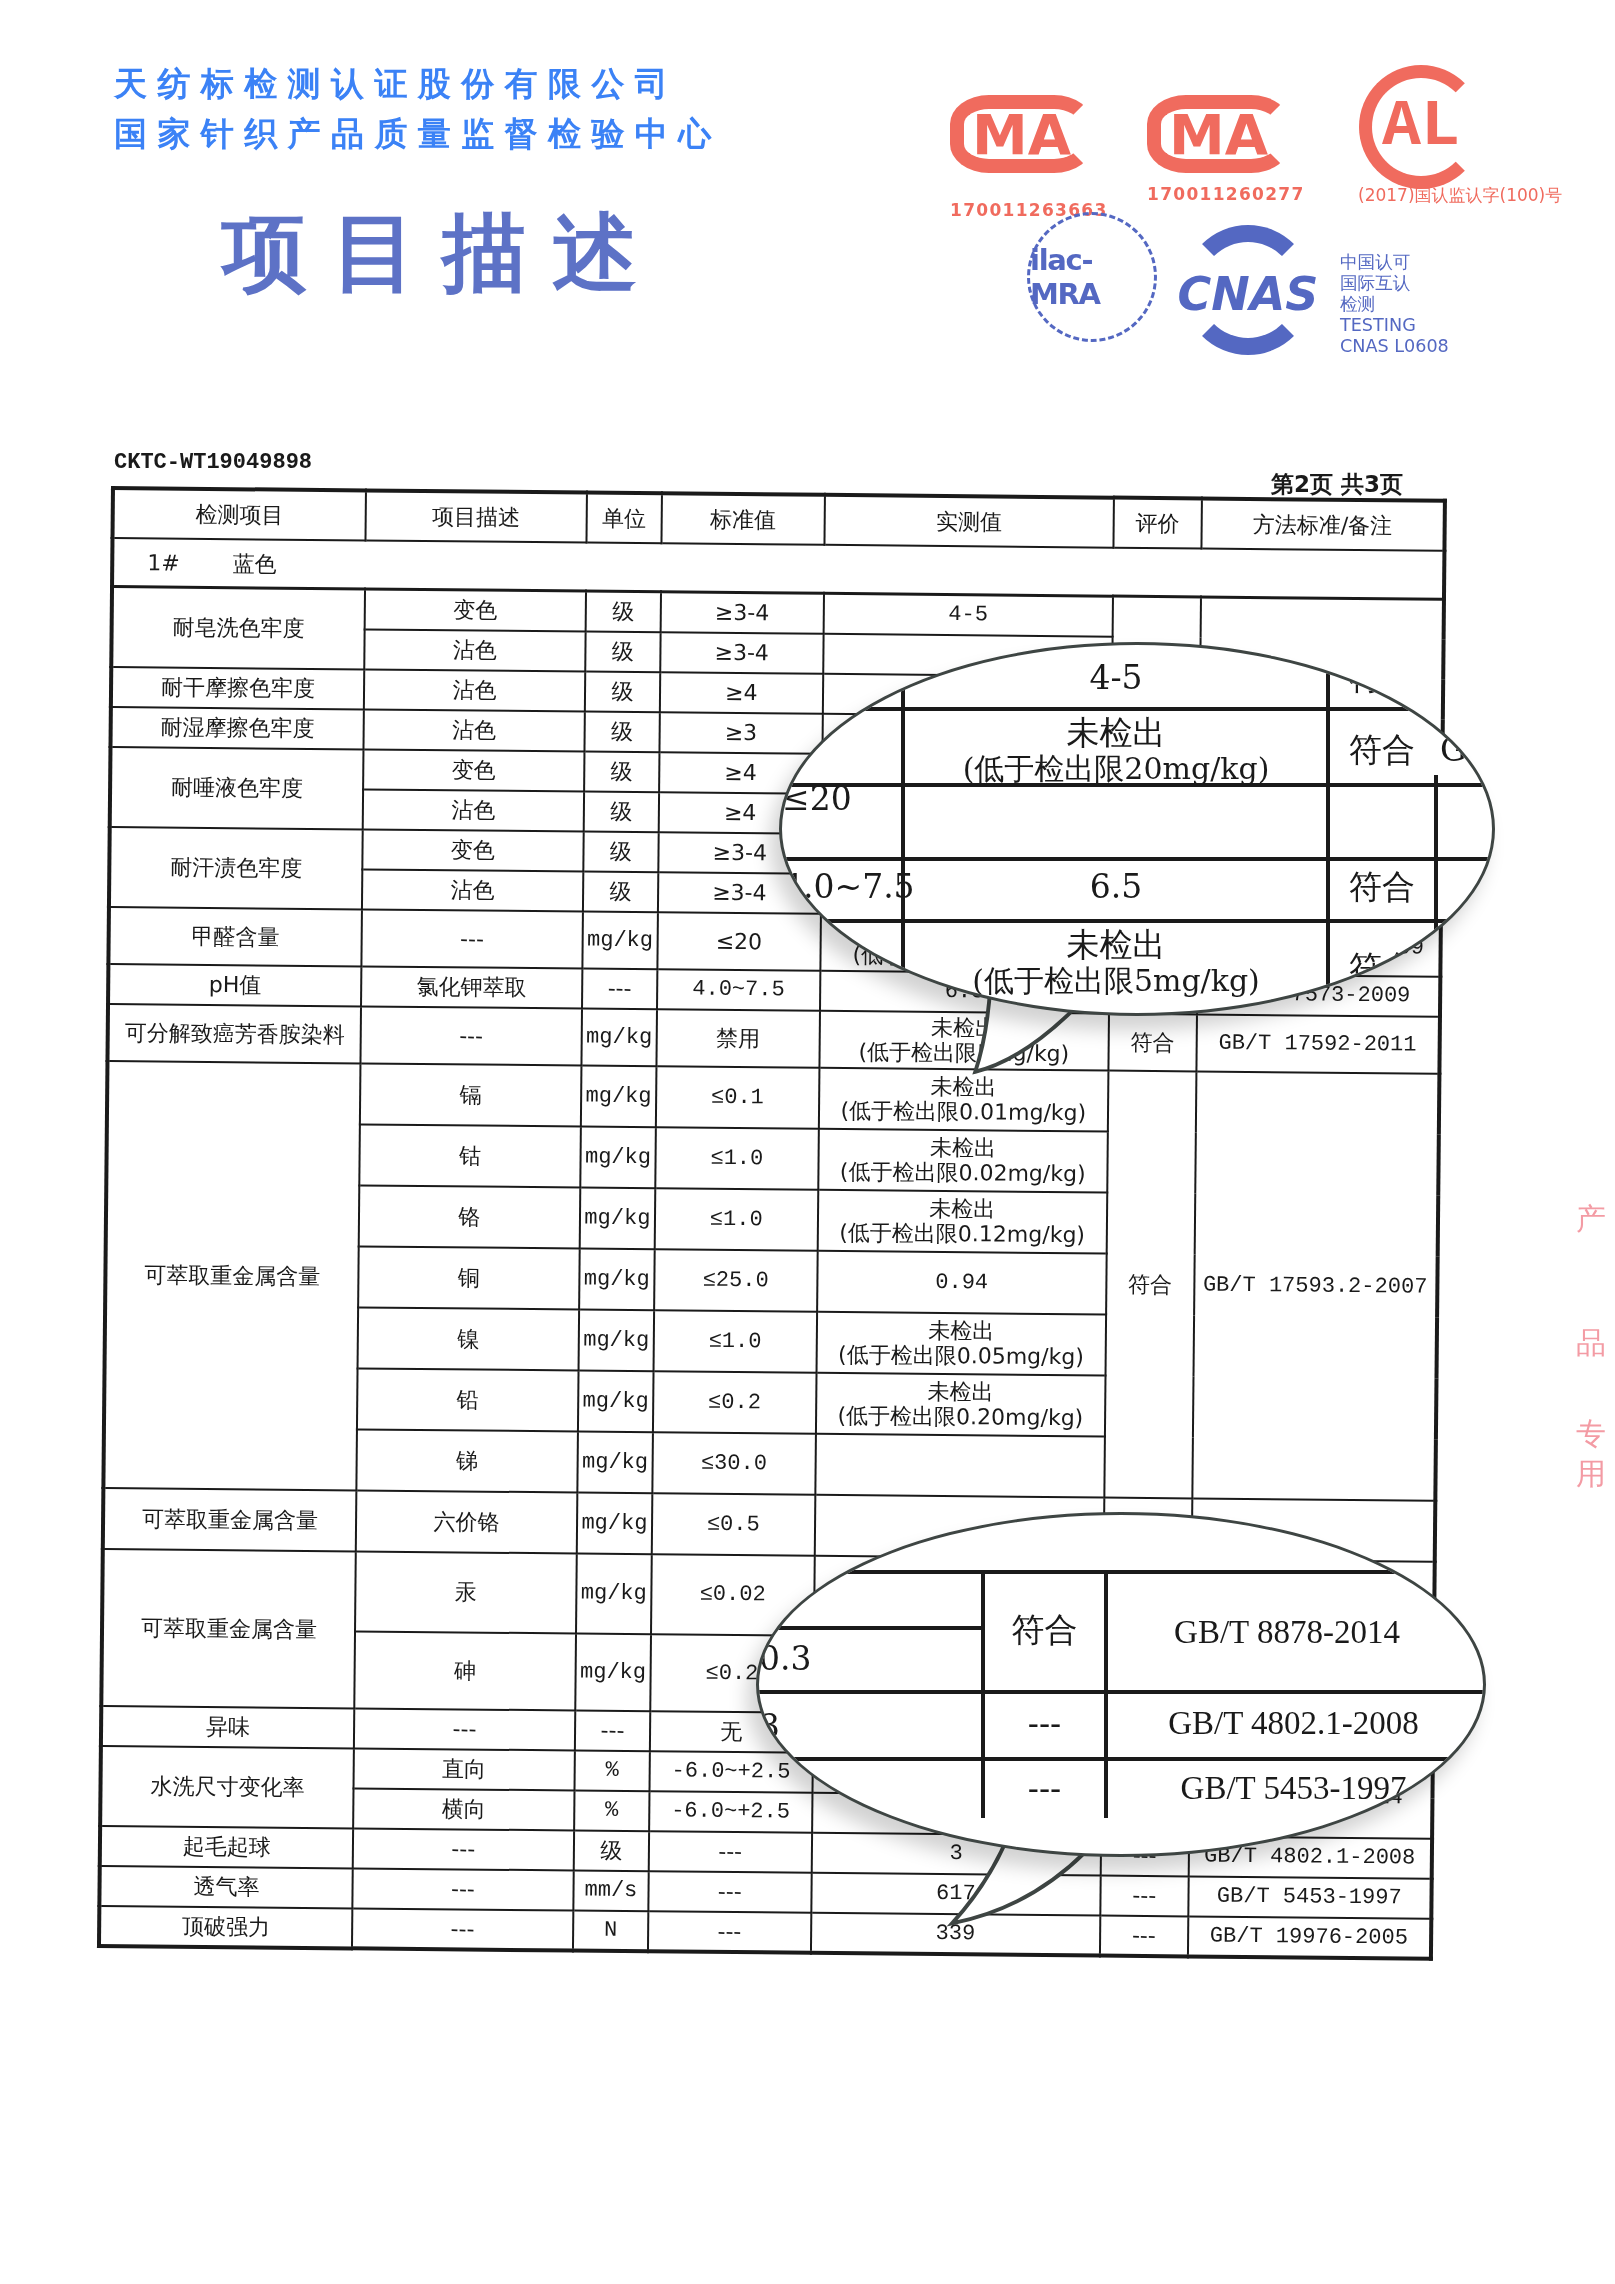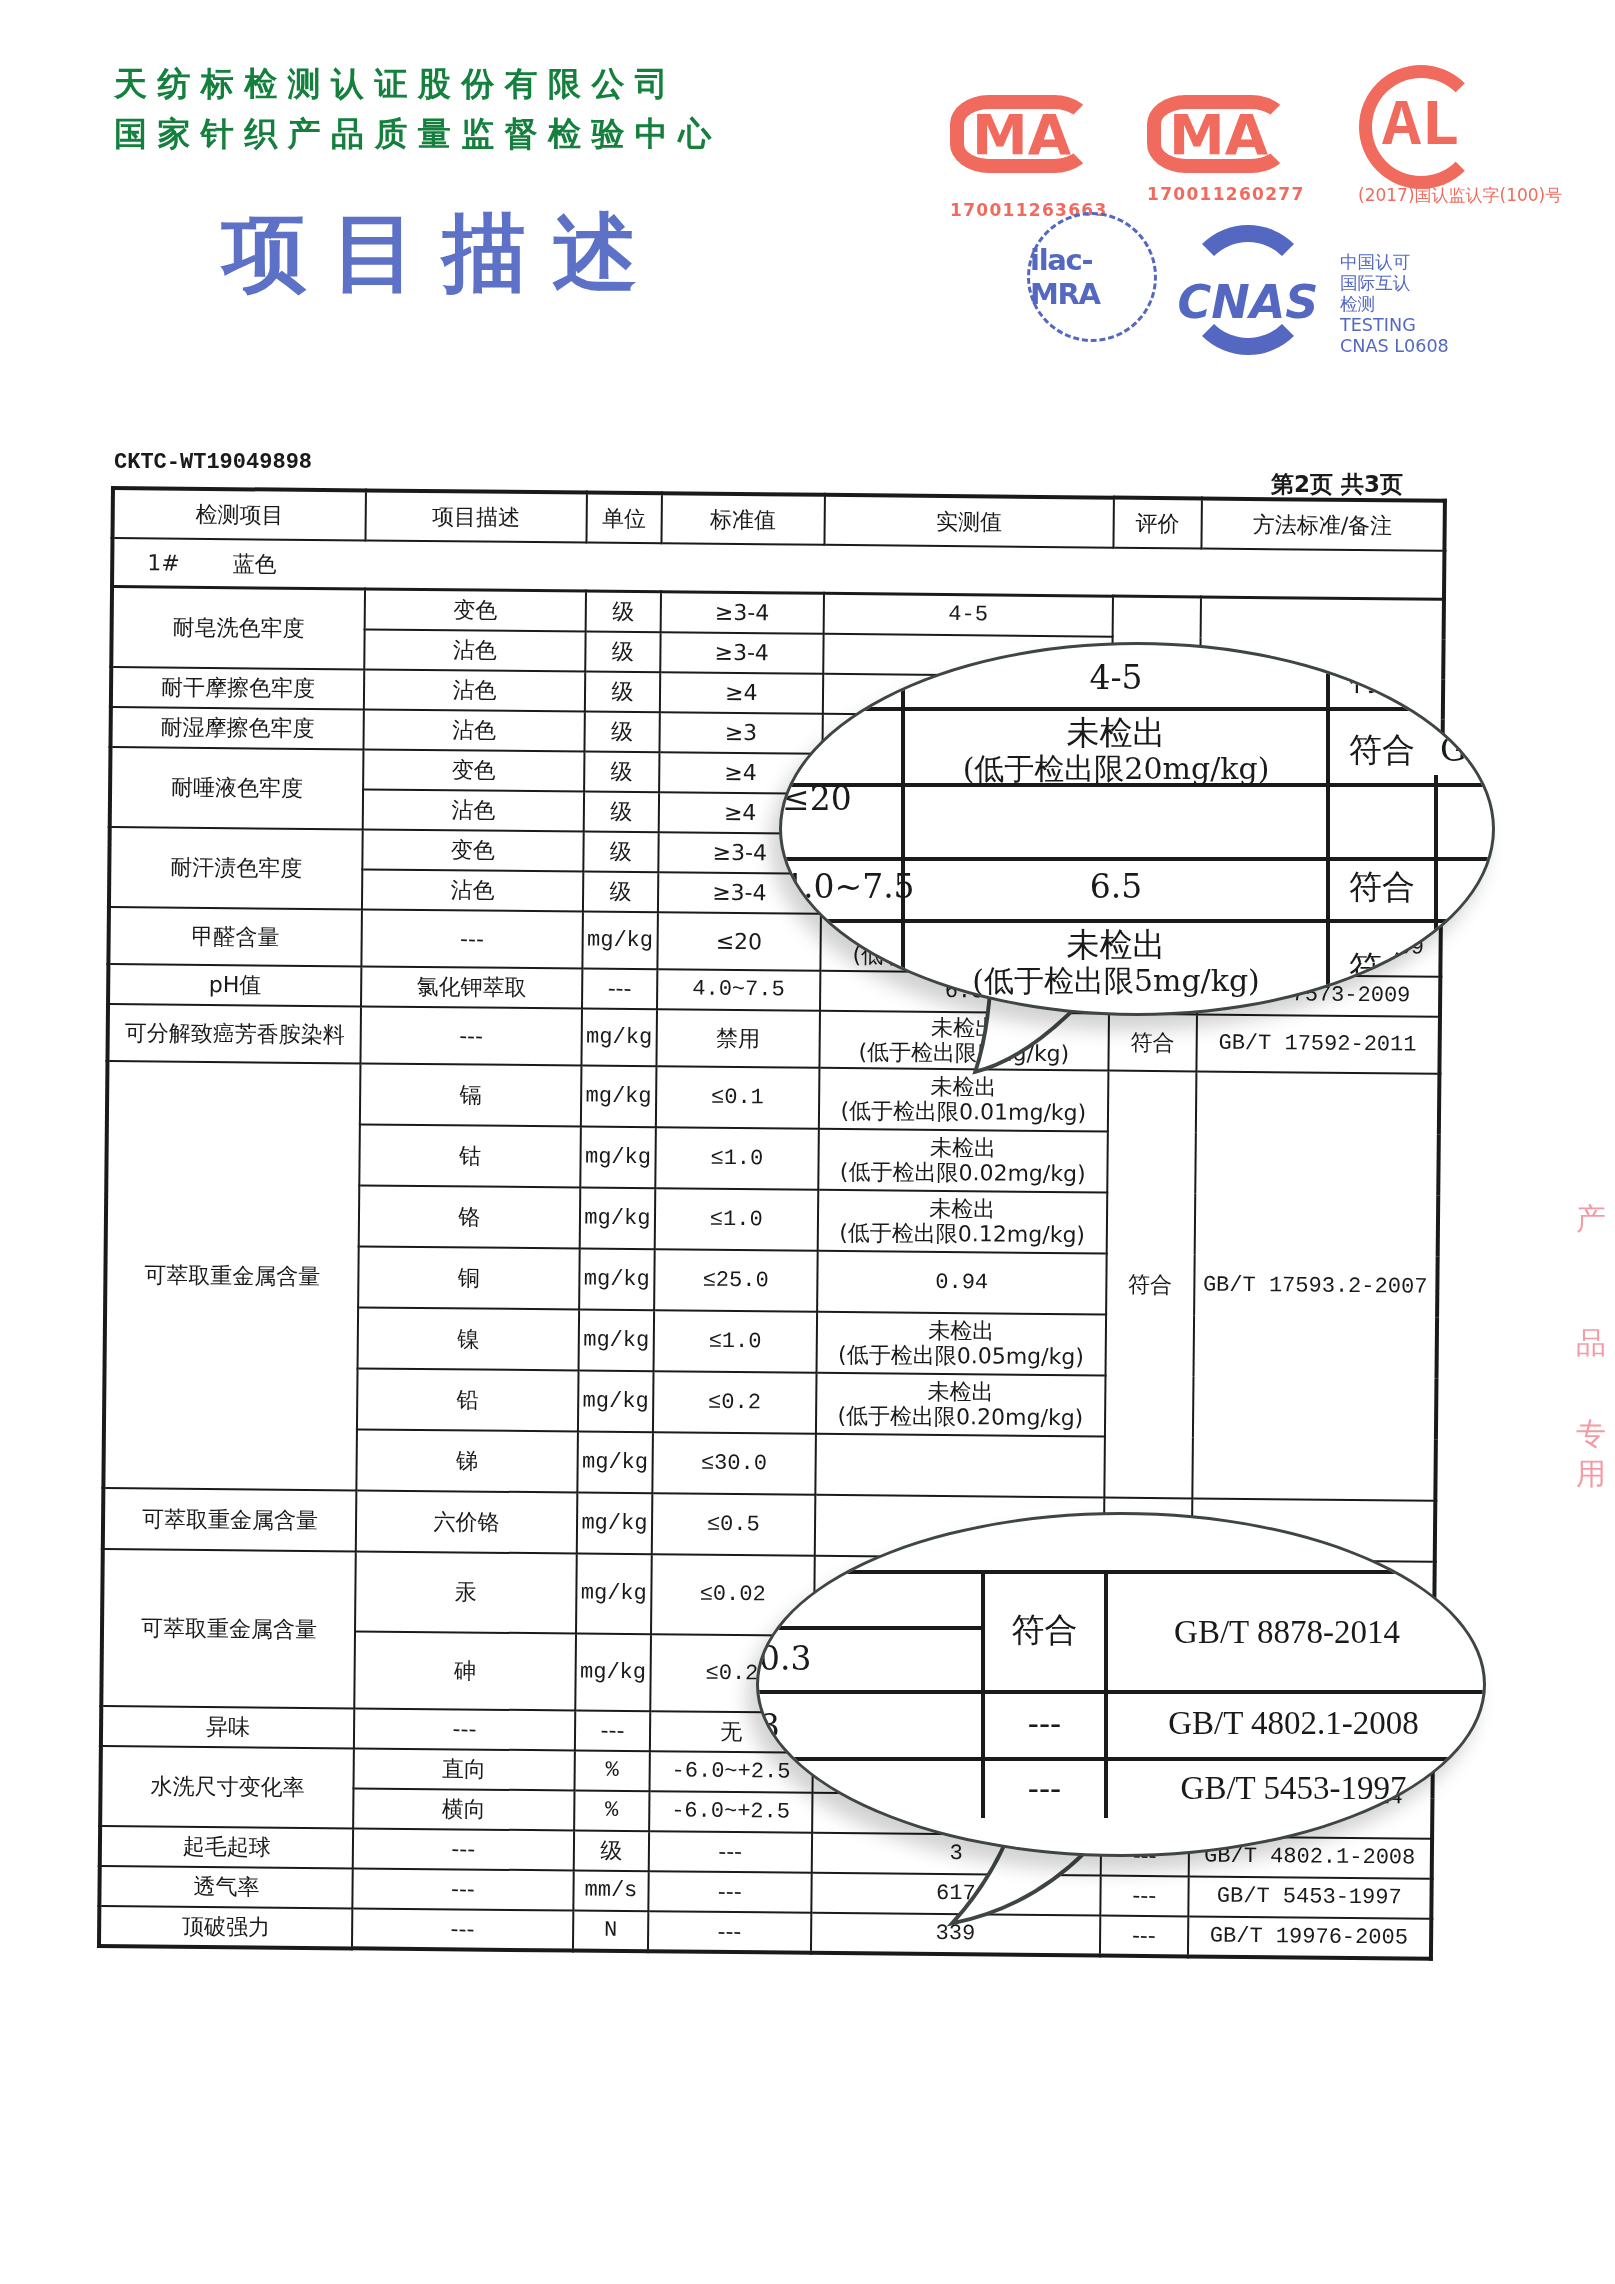--- a/index.html
+++ b/index.html
@@ -1,20 +1,20 @@
 <!DOCTYPE html>
 <html style="font-size:10.4px"><head>
 <meta charset="utf-8">
 <style>
   html, body { margin:0; padding:0; background:#ffffff; }
   body { width:1616px; height:2284px; position:relative; overflow:hidden;
          font-family:"DejaVu Serif","Liberation Serif",serif; color:#1a1a1a; }
   .abs { position:absolute; }
   .company { left:114px; font-family:"DejaVu Sans","Liberation Sans",sans-serif; font-weight:bold;
-             font-size:33px; letter-spacing:10.4px; color:#15803d; }
+             font-size:33px; letter-spacing:10.4px; color:#3b82f6; }
   .report-title { left:222px; top:196px; font-size:85px; color:#5d72c6; letter-spacing:25px;
                   font-family:"DejaVu Serif","Liberation Serif",serif; font-weight:bold; }
   .ma { width:143px; height:78px; border:14.3px solid #f06b5e; border-radius:39px 39px 39px 39px / 29px 29px 29px 29px;
         border-right-color:transparent; box-sizing:border-box; display:flex; align-items:center; justify-content:center;
         font-family:"DejaVu Sans","Liberation Sans",sans-serif; font-weight:bold; font-size:56px; color:#f06b5e; }
   .lic { font-family:"DejaVu Sans","Liberation Sans",sans-serif; font-size:17px; font-weight:bold; color:#f06b5e; letter-spacing:1.3px; }
   .cal { width:124px; height:124px; border:13px solid #f06b5e; border-radius:50%; box-sizing:border-box;
          border-right-color:transparent; display:flex; align-items:center; justify-content:center;
          font-family:Liberation Mono, monospace; font-weight:bold; font-size:65px; color:#f06b5e; }
   .ilac { width:130px; height:130px; border-radius:50%; border:3.9px dashed #5468c2; box-sizing:border-box;
@@ -69,21 +69,21 @@
   <div class="cal">AL</div>
 </div>
 <div class="abs lic" style="left:1340px; top:184px; font-size:17px; font-weight:normal; letter-spacing:0;margin-left:18px;">(2017)国认监认字(100)号</div>
 
 <div class="abs" style="left:1027px; top:212px;">
   <div class="ilac">ilac-MRA</div>
 </div>
 
 <div class="abs" style="left:1173px; top:225px; width:150px; height:130px;">
   <div class="cnas-arc"></div>
-  <div class="cnas" style="left:0; top:12px;">CNAS</div>
+  <div class="cnas" style="left:0; top:4px;">CNAS</div>
 </div>
 <div class="abs cnas-txt" style="left:1340px; top:252px;">
   <div>中国认可</div>
   <div>国际互认</div>
   <div>检测</div>
   <div>TESTING</div>
   <div>CNAS L0608</div>
 </div>
 
 <div class="abs report-no">CKTC-WT19049898</div>

